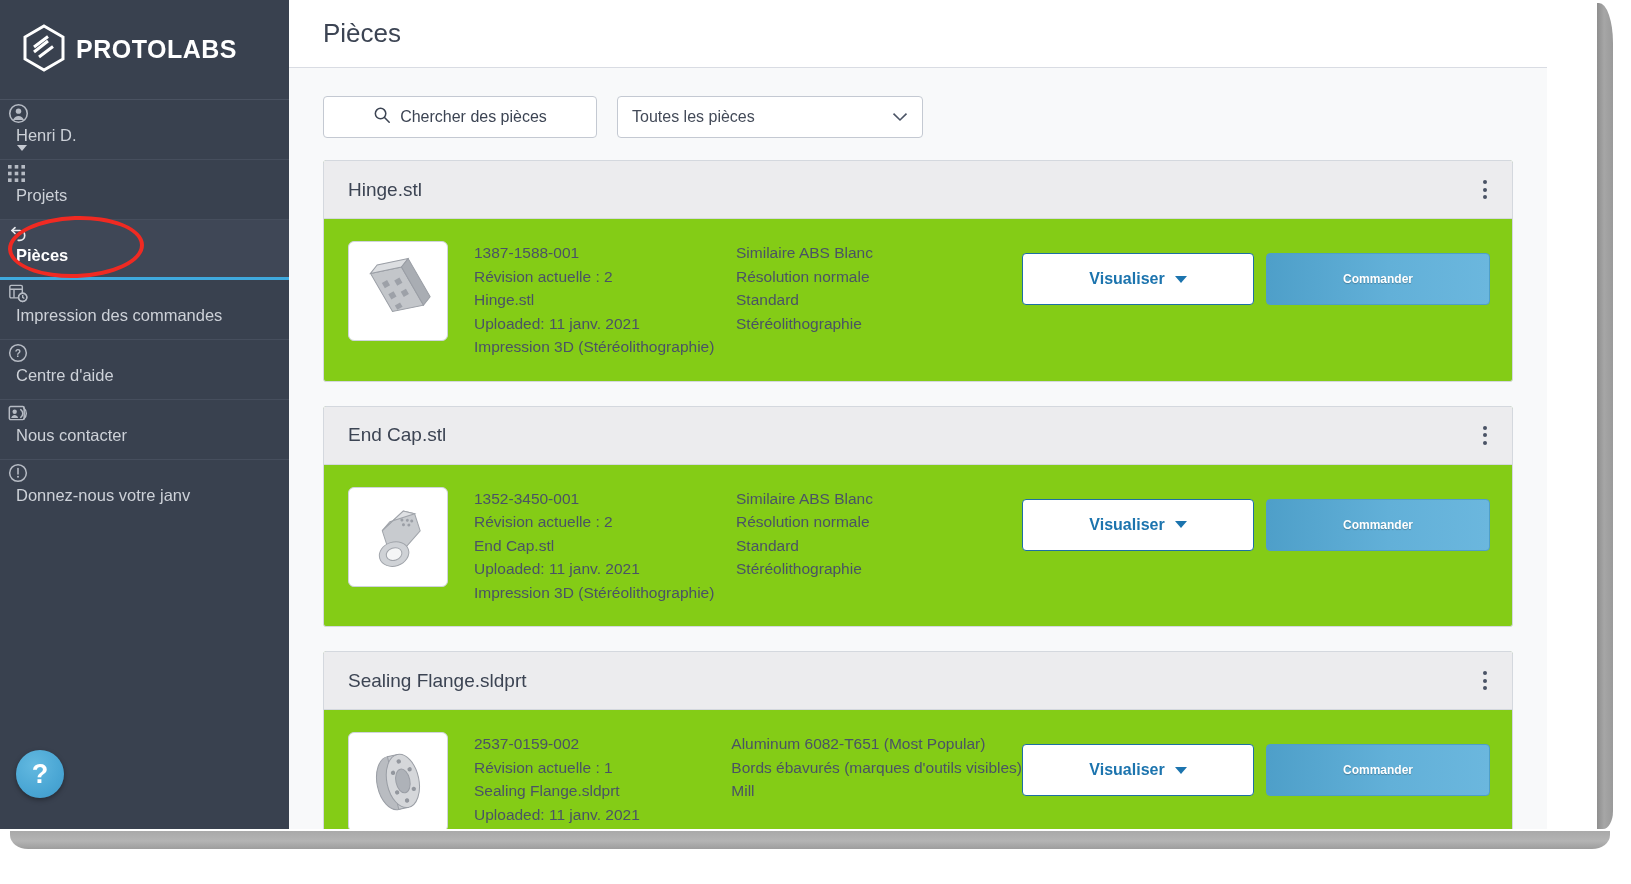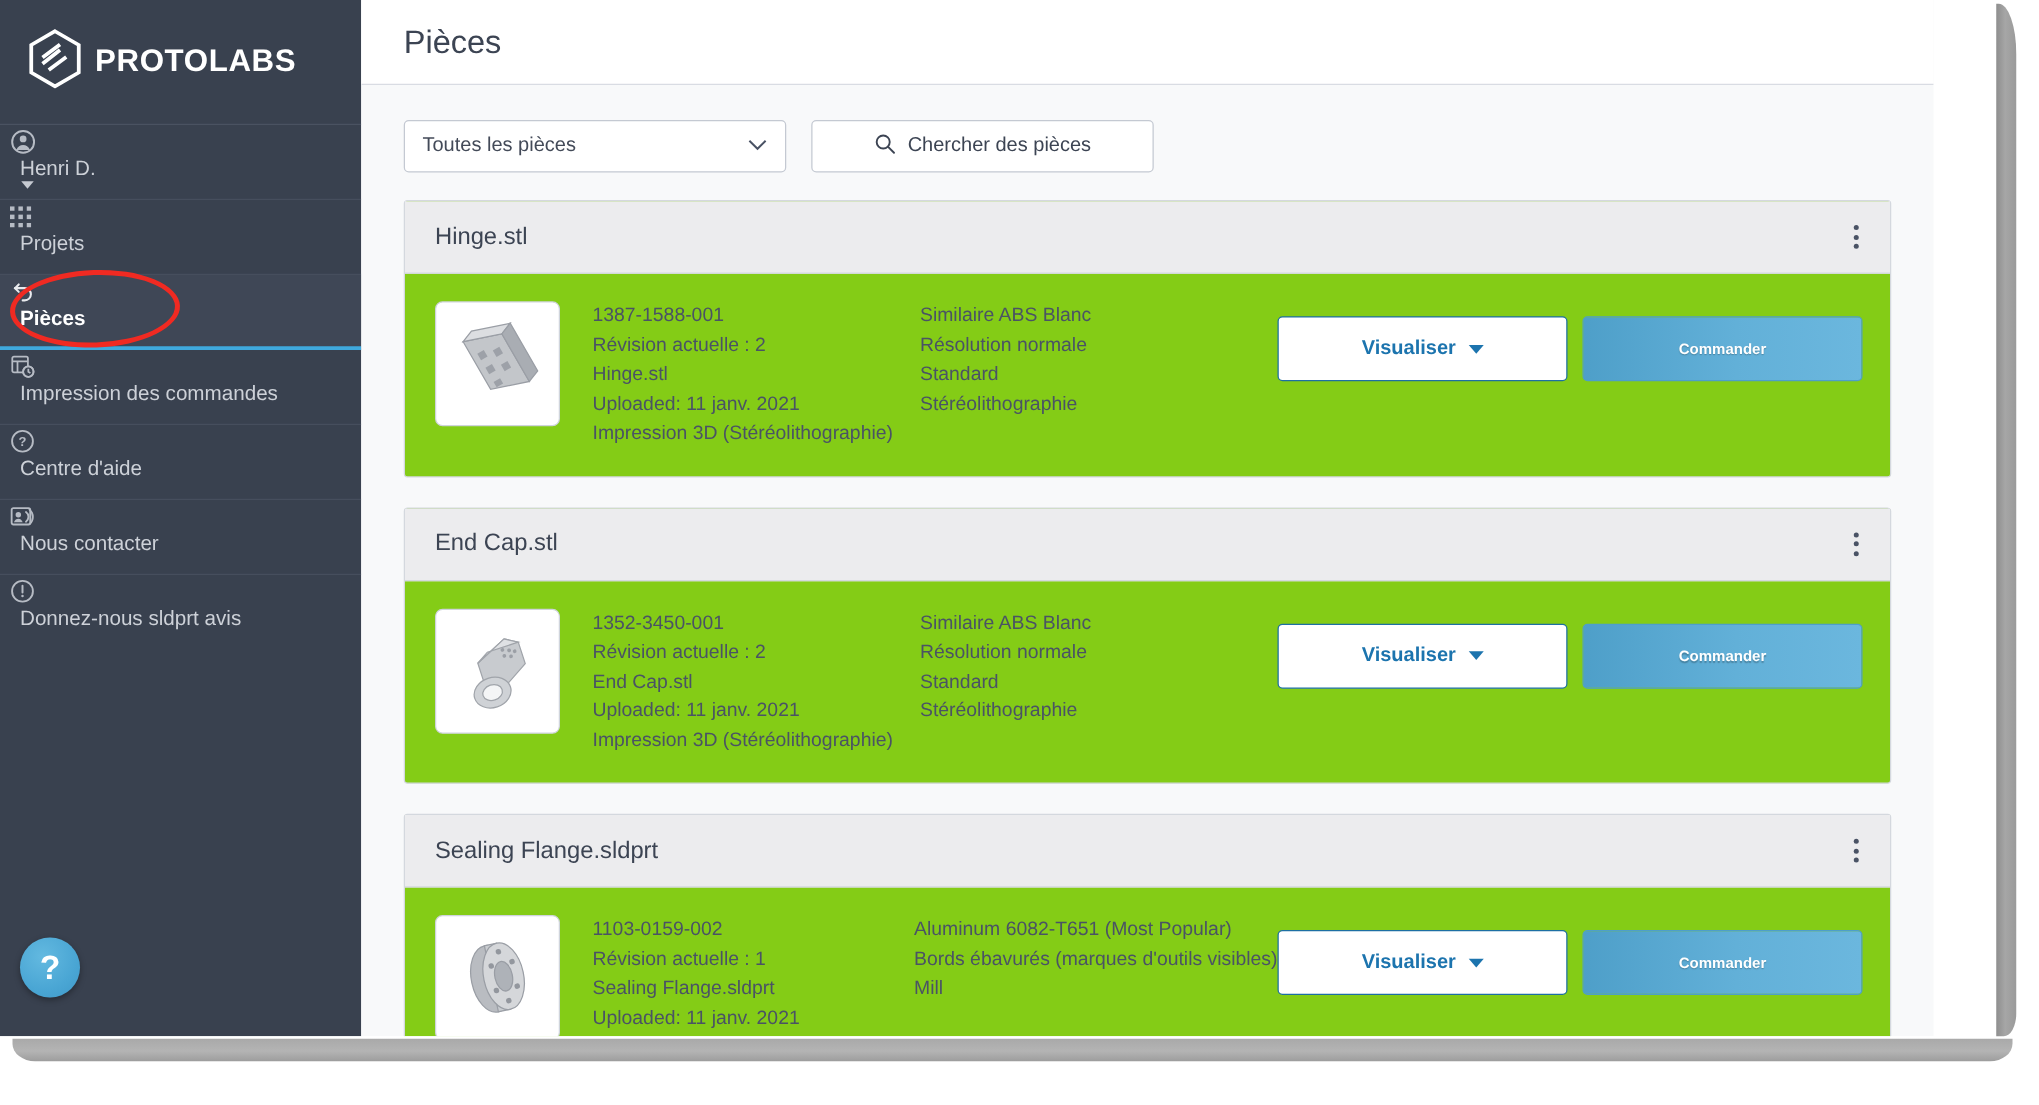--- a/index.html
+++ b/index.html
@@ -333,51 +333,51 @@
       </div>
 
       <div class="nav-item" style="border-bottom:none;">
         <span class="nav-ico">
           <svg width="20" height="20" viewBox="0 0 24 24">
             <circle cx="12" cy="12" r="10" fill="none" stroke="#b6bbc4" stroke-width="1.8"></circle>
             <path d="M12 6.6 V13.2" stroke="#b6bbc4" stroke-width="1.9" stroke-linecap="round"></path>
             <circle cx="12" cy="16.6" r="1.2" fill="#b6bbc4"></circle>
           </svg>
         </span>
-        <span class="nav-label">Donnez-nous sldprt avis</span>
+        <span class="nav-label">Donnez-nous votre janv</span>
       </div>
 
       <div id="help-fab">
         <span>?</span>
       </div>
     </nav>
 
     <main id="main">
 
       <div id="page-header">
         <h1 id="page-title">Pièces</h1>
       </div>
 
       <div id="toolbar">
-        <div id="parts-filter">
-          <span>Toutes les pièces</span>
-          <span>
-            <svg width="16" height="10" viewBox="0 0 16 10" fill="none" stroke="#4a5365" stroke-width="1.6">
-              <path d="M1.5 1.6 L8 8 L14.5 1.6"></path>
-            </svg>
-          </span>
-        </div>
         <div id="search-parts">
           <span>
             <svg width="18" height="18" viewBox="0 0 20 20" fill="none" stroke="#3c4453" stroke-width="1.7">
               <circle cx="8.4" cy="8.4" r="5.8"></circle>
               <path d="M12.8 12.8 L18 18" stroke-linecap="round"></path>
             </svg>
           </span>
           <span>Chercher des pièces</span>
+        </div>
+        <div id="parts-filter">
+          <span>Toutes les pièces</span>
+          <span>
+            <svg width="16" height="10" viewBox="0 0 16 10" fill="none" stroke="#4a5365" stroke-width="1.6">
+              <path d="M1.5 1.6 L8 8 L14.5 1.6"></path>
+            </svg>
+          </span>
         </div>
       </div>
 
       <div id="cards">
 
         <section class="card">
           <div class="card-head">
             <span class="card-title">Hinge.stl</span>
             <span class="kebab">
                 <i></i>
@@ -491,21 +491,21 @@
                   <circle cx="48" cy="23" r="2.2" fill="#93979e"></circle>
                   <circle cx="48" cy="63" r="2.2" fill="#93979e"></circle>
                   <circle cx="57" cy="33" r="2.2" fill="#93979e"></circle>
                   <circle cx="57" cy="53" r="2.2" fill="#93979e"></circle>
                   <circle cx="40" cy="33" r="2.2" fill="#93979e"></circle>
                   <circle cx="40" cy="53" r="2.2" fill="#93979e"></circle>
                 </g>
               </svg>
             </div>
             <div class="spec-col spec-a">
-              <div>1103-0159-002</div>
+              <div>2537-0159-002</div>
               <div>Révision actuelle : 1</div>
               <div>Sealing Flange.sldprt</div>
               <div>Uploaded: 11 janv. 2021</div>
             </div>
             <div class="spec-col spec-b">
               <div>Aluminum 6082-T651 (Most Popular)</div>
               <div>Bords ébavurés (marques d'outils visibles)</div>
               <div>Mill</div>
             </div>
             <div class="actions">

